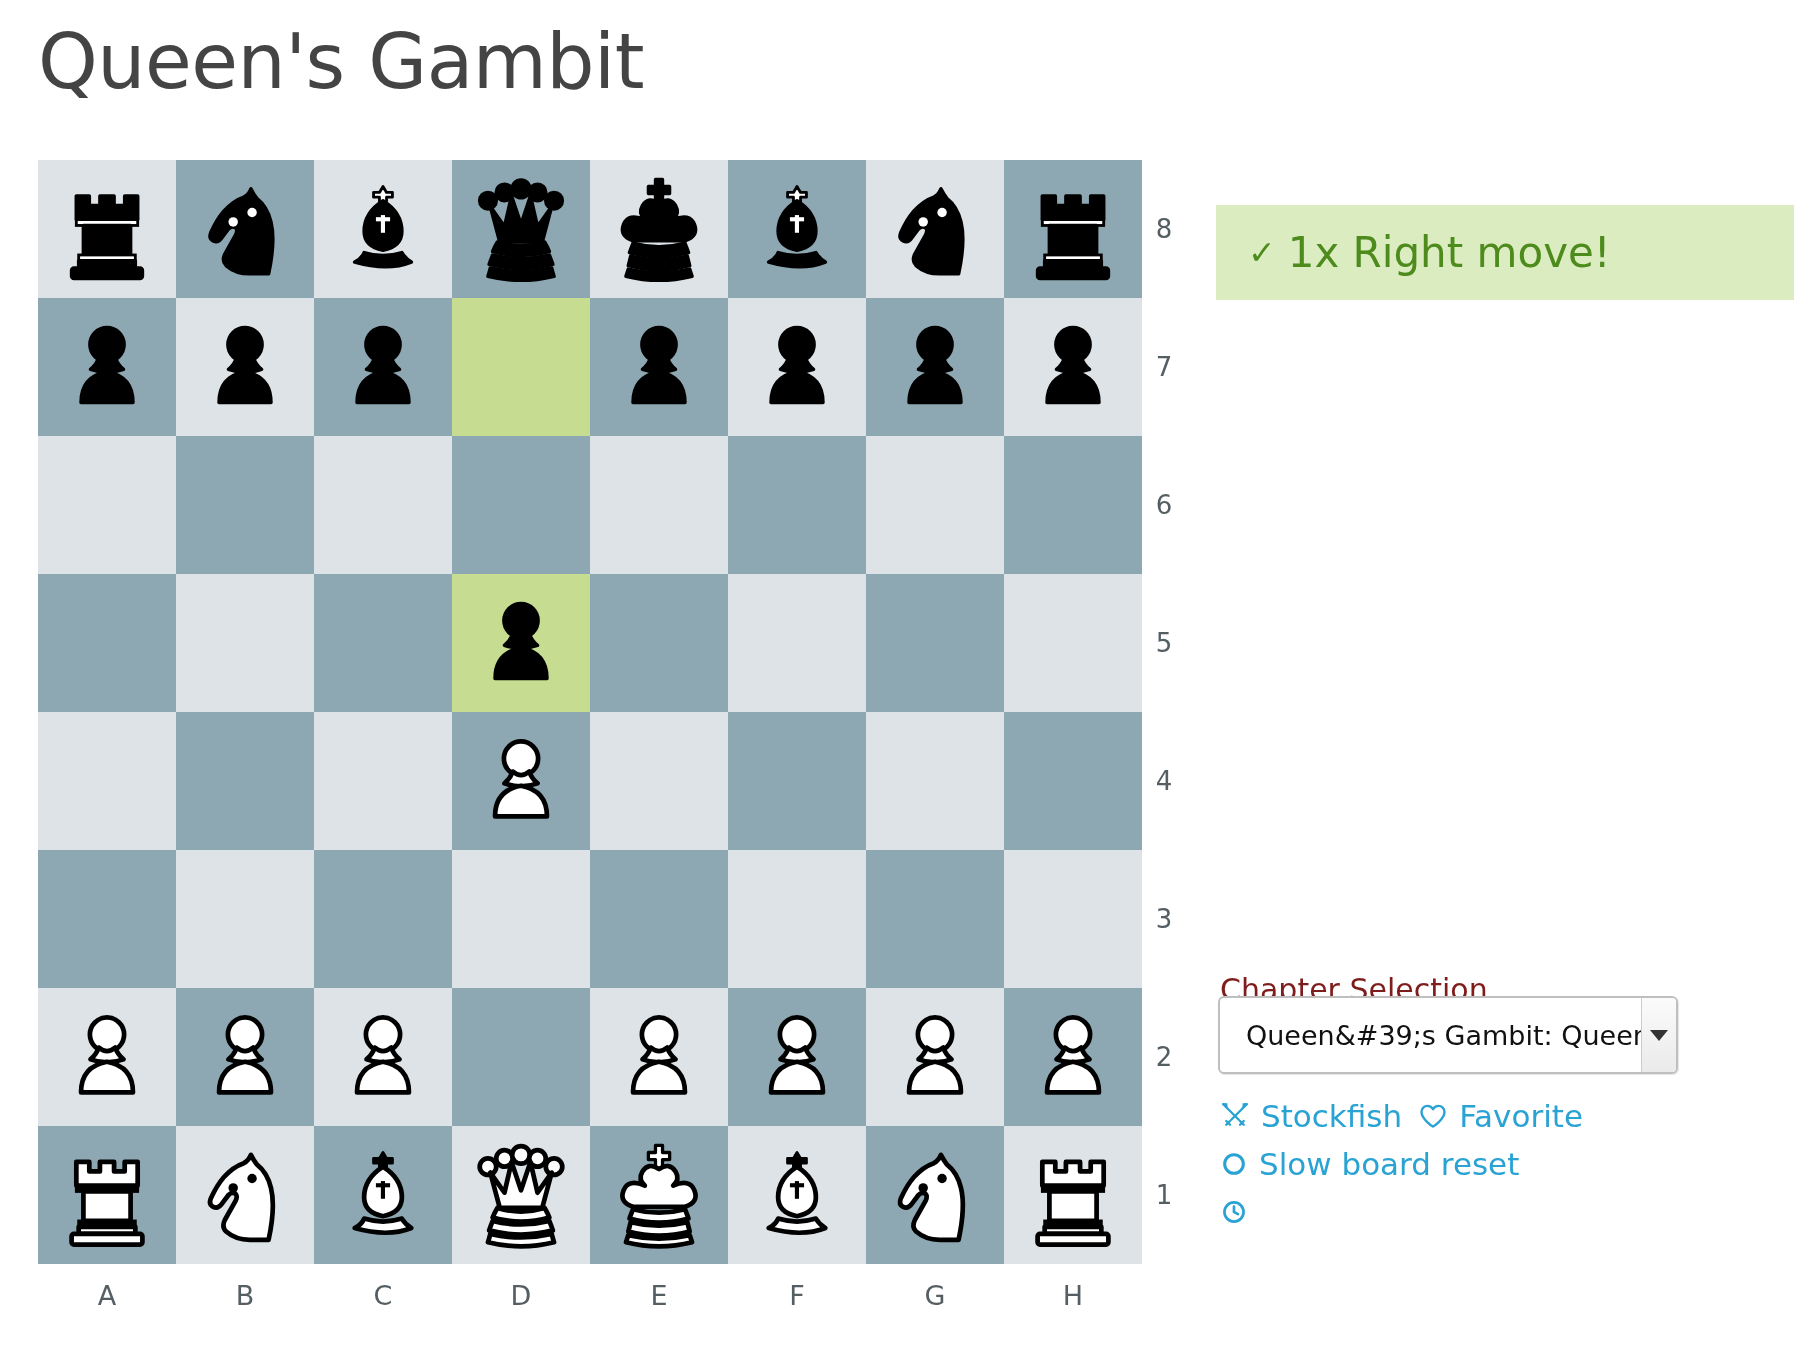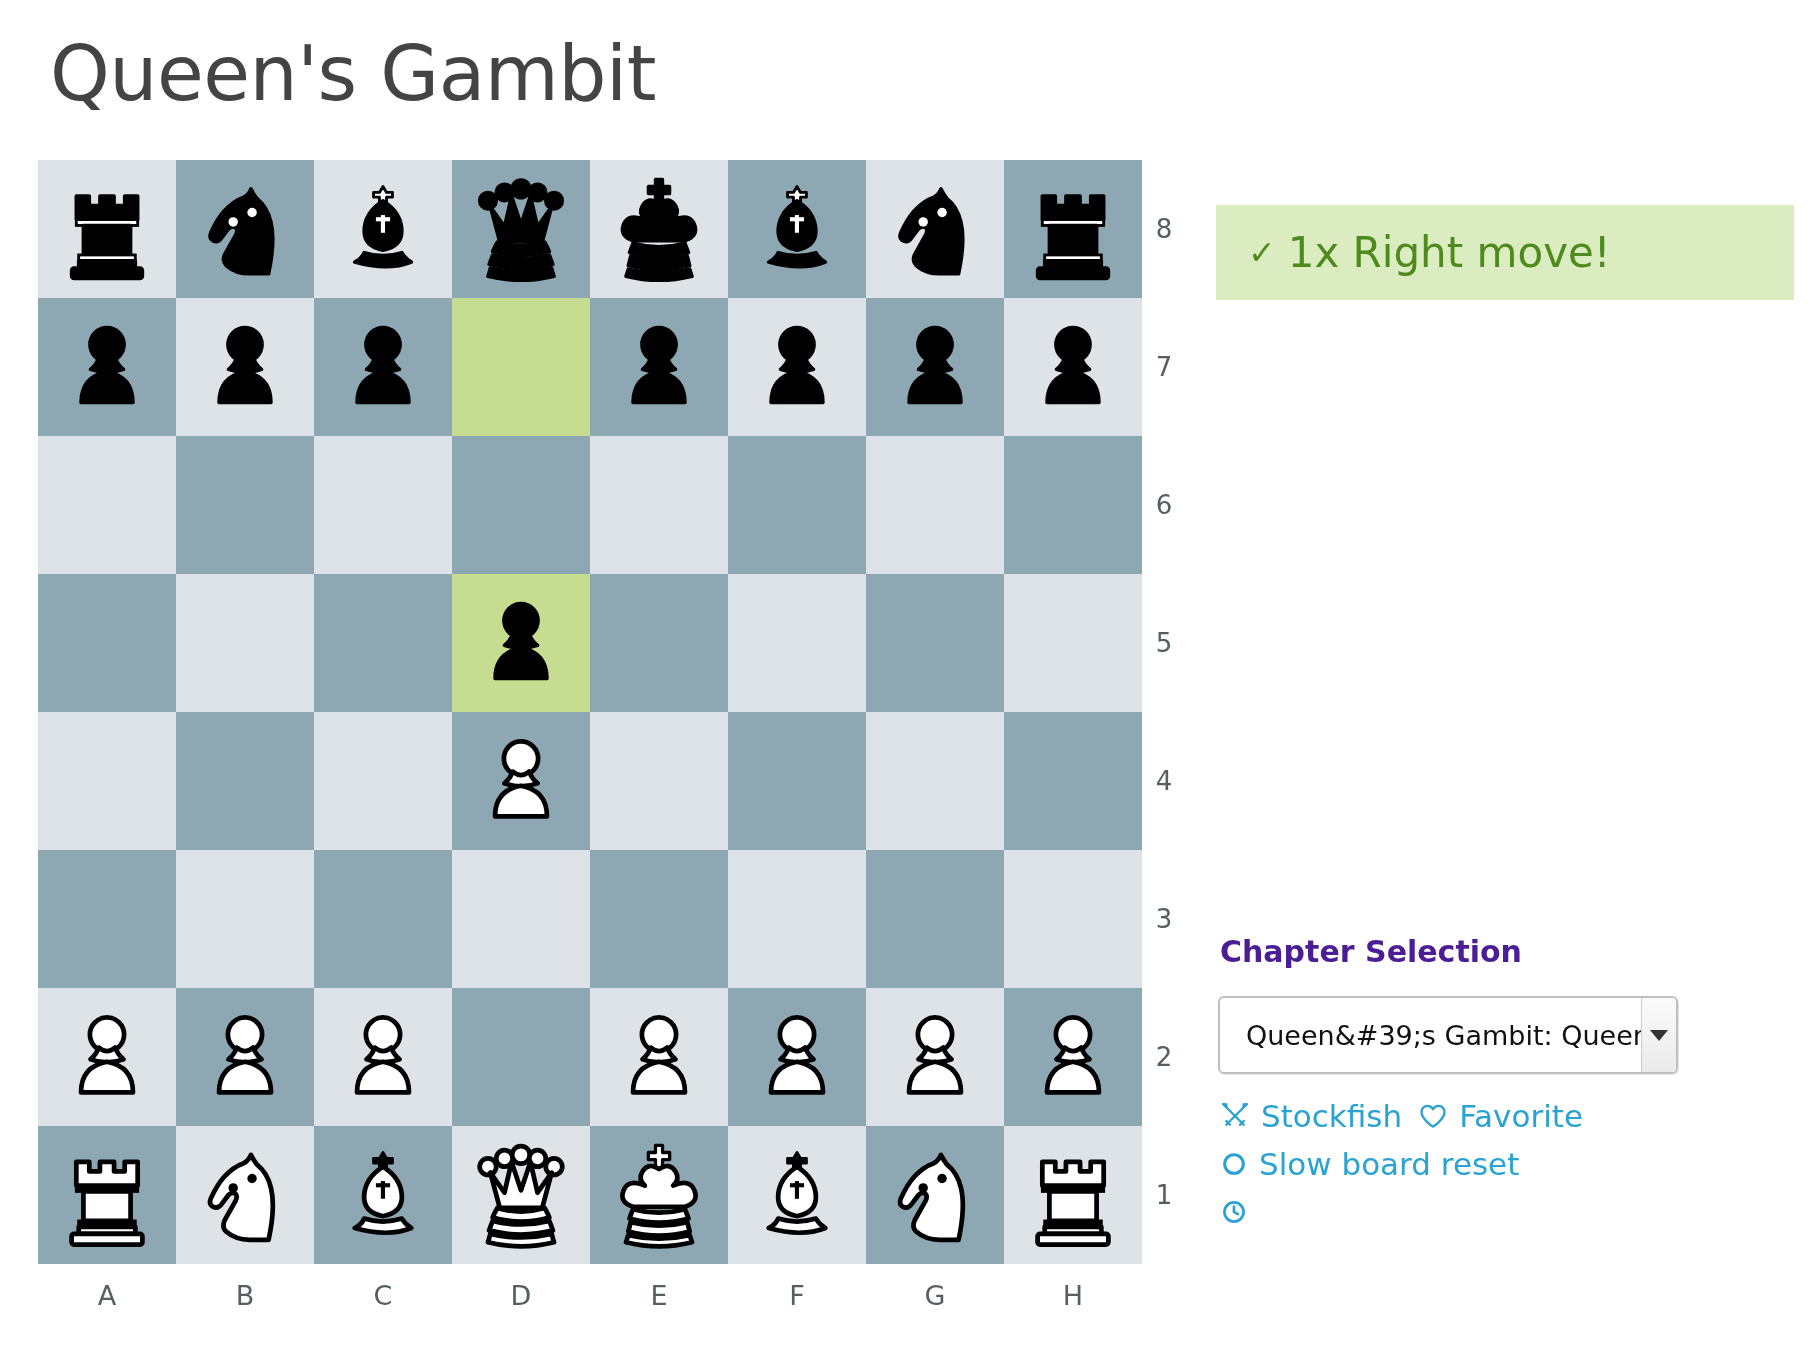--- a/index.html
+++ b/index.html
@@ -19,21 +19,21 @@
   
   #page-title {
     position: absolute;
     left: 34px;
     top: 16px;
     font-size: 76px;
     font-weight: normal;
     color: #444444;
     letter-spacing: -0.5px;
     line-height: 1.1;
-    margin: 16px;
+    margin: 4px;
     white-space: nowrap;
   }
 
   
   #board-wrap {
     position: absolute;
     left: 38px;
     top: 160px;
     width: 1104px;
     height: 1128px;
@@ -133,24 +133,24 @@
   }
   #status-banner .check {
     font-size: 33px;
     color: #4d8b1d;
     margin-right: 12px;
   }
 
   #chapter-heading {
     position: absolute;
     left: 4px;
-    top: 934px;
+    top: 972px;
     font-size: 30px;
-    font-weight: bold;
-    color: #4c1d95;
+    font-weight: normal;
+    color: #7f1d1d;
     white-space: nowrap;
   }
 
   #chapter-select-box {
     position: absolute;
     left: 2px;
     top: 996px;
     width: 460px;
     height: 78px;
     background: #ffffff;

